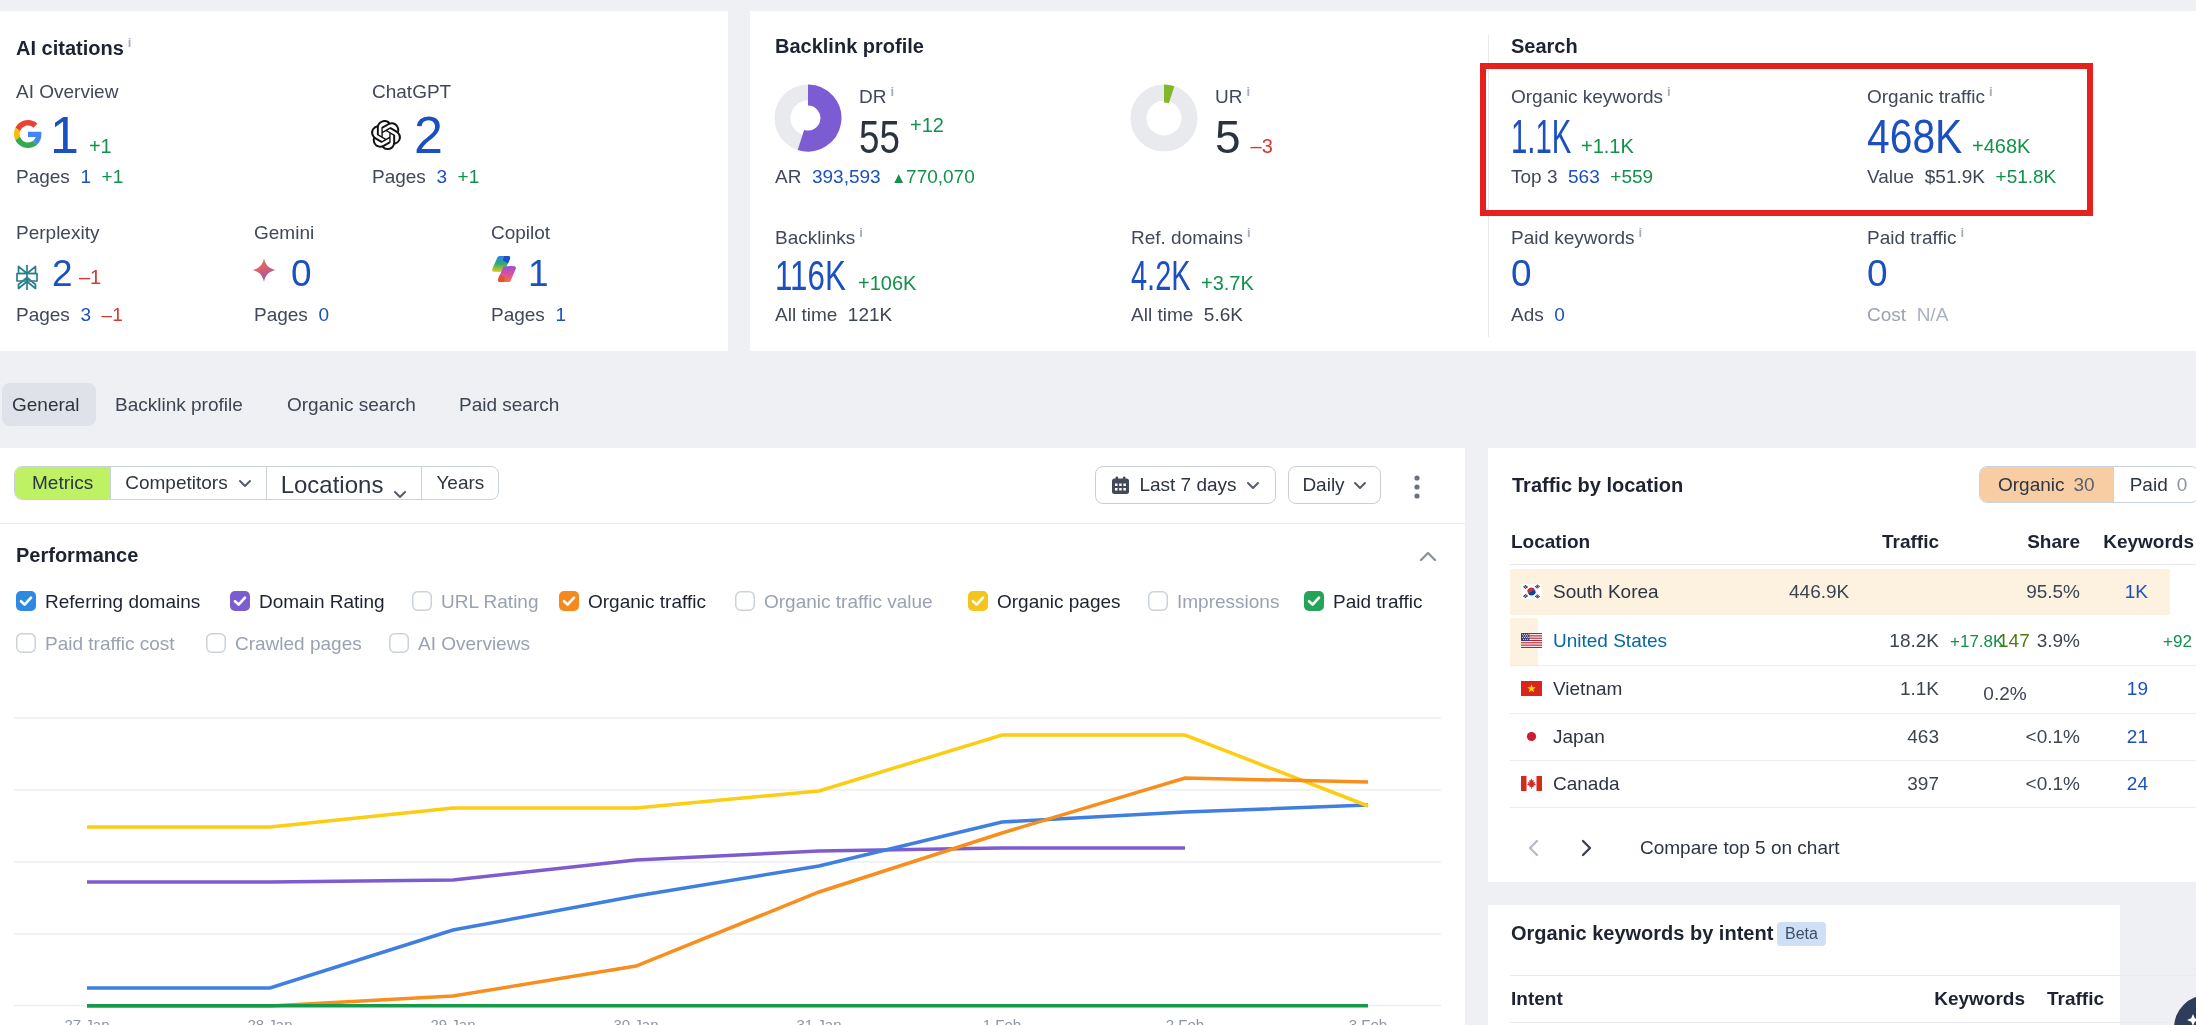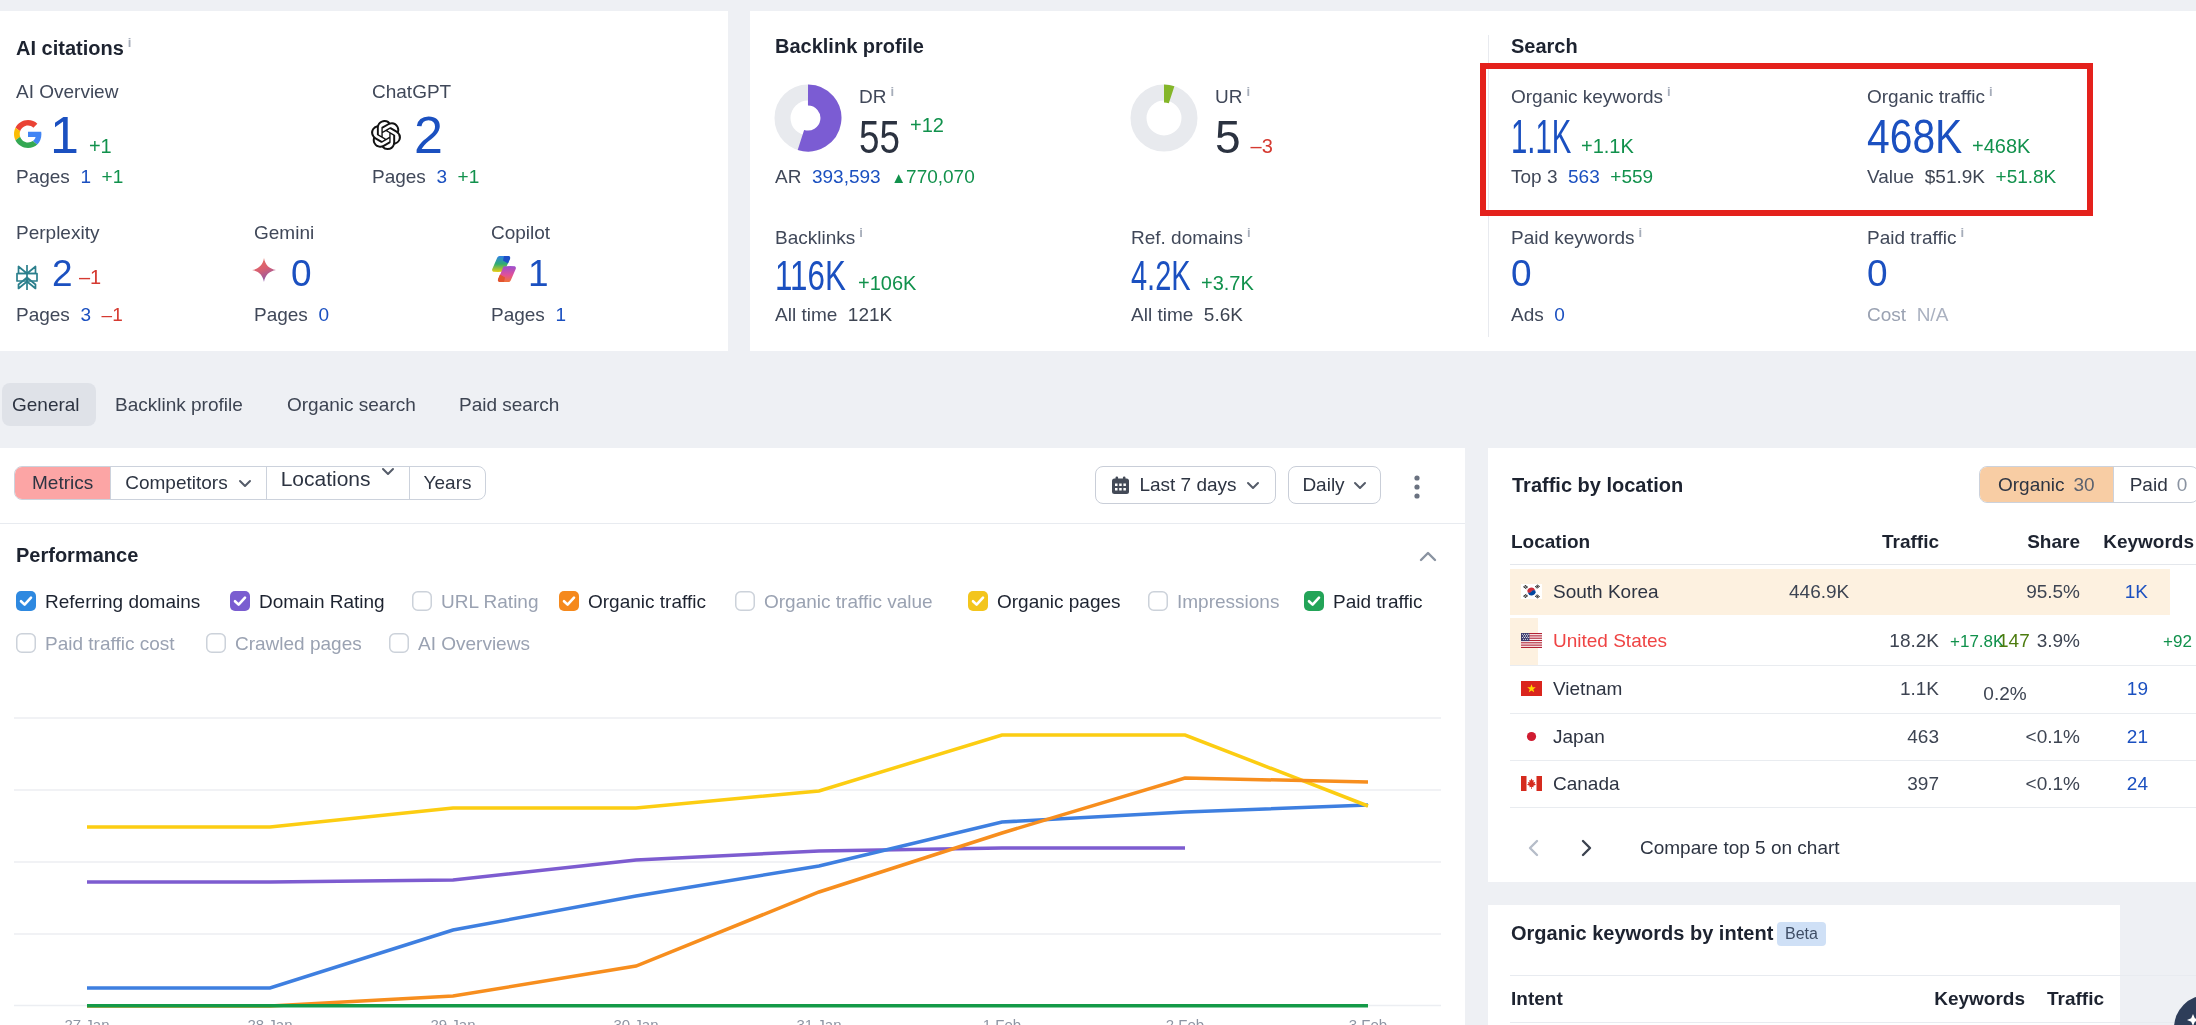--- a/index.html
+++ b/index.html
@@ -169,27 +169,27 @@
 
 <div class="abs" style="left:2px; top:383px; width:94px; height:43px; background:#dfe2e8; border-radius:8px;"></div>
 <div class="abs" style="left:12px; top:394px; font-size:19px; color:#2d3442;">General</div>
 <div class="abs" style="left:115px; top:394px; font-size:19px; color:#3d4452;">Backlink profile</div>
 <div class="abs" style="left:287px; top:394px; font-size:19px; color:#3d4452;">Organic search</div>
 <div class="abs" style="left:459px; top:394px; font-size:19px; color:#3d4452;">Paid search</div>
 
 <div class="card" style="left:0; top:448px; width:1465px; height:577px;">
 
   <div class="abs" style="left:14px; top:18px; height:34px; border:1px solid #ccd2dc; border-radius:8px; display:flex; overflow:hidden;">
-    <div style="background:#fca5a5; padding:0 17px; display:flex; align-items:center; font-size:19px; color:#2d3442;">Metrics</div>
+    <div style="background:#bef264; padding:0 17px; display:flex; align-items:center; font-size:19px; color:#2d3442;">Metrics</div>
     <div style="border-left:1px solid #ccd2dc; padding:0 14px; display:flex; align-items:center; gap:10px; font-size:19px; color:#2d3442;">Competitors <span style="display:inline-flex">
           <svg width="14" height="9" viewBox="0 0 14 9" fill="none" stroke="#555c69" stroke-width="2" stroke-linecap="round" stroke-linejoin="round">
             <path d="M2 2 L7 7 L12 2"></path>
           </svg>
         </span></div>
-    <div style="border-left:1px solid #ccd2dc; padding:0 14px; display:flex; align-items:flex-start; gap:10px; font-size:21px; color:#2d3442;">Locations <span style="display:inline-flex">
+    <div style="border-left:1px solid #ccd2dc; padding:0 14px; display:flex; align-items:flex-end; gap:10px; font-size:24px; color:#2d3442;">Locations <span style="display:inline-flex">
           <svg width="14" height="9" viewBox="0 0 14 9" fill="none" stroke="#555c69" stroke-width="2" stroke-linecap="round" stroke-linejoin="round">
             <path d="M2 2 L7 7 L12 2"></path>
           </svg>
         </span></div>
     <div style="border-left:1px solid #ccd2dc; padding:0 14px; display:flex; align-items:center; font-size:19px; color:#2d3442;">Years</div>
   </div>
 
   <div class="abs" style="left:1095px; top:18px; width:181px; height:38px; border:1px solid #c9ced8; border-radius:8px; display:flex; align-items:center; justify-content:center; gap:9px; font-size:19px; color:#2d3442;"><span style="display:inline-flex">
         <svg width="19" height="19" viewBox="0 0 19 19">
           <rect x="1" y="2.5" width="17" height="15.5" rx="2.5" fill="#434a57"></rect>
@@ -356,21 +356,21 @@
           <circle cx="6.6" cy="2.9" r="0.55"></circle>
           <circle cx="1.4" cy="4.5" r="0.55"></circle>
           <circle cx="3.5" cy="4.5" r="0.55"></circle>
           <circle cx="5.6" cy="4.5" r="0.55"></circle>
           <circle cx="7.3" cy="4.5" r="0.55"></circle>
           <circle cx="2.4" cy="6.2" r="0.55"></circle>
           <circle cx="4.5" cy="6.2" r="0.55"></circle>
           <circle cx="6.6" cy="6.2" r="0.55"></circle>
         </g>
 </svg></div>
-  <div class="abs" style="left:65px; top:182px; font-size:19px; color:#ef4444;">United States</div>
+  <div class="abs" style="left:65px; top:182px; font-size:19px; color:#0369a1;">United States</div>
   <div class="abs" style="left:301px; top:182px; width:150px; font-size:19px; color:#3d4452; text-align:right;">18.2K</div>
   <div class="abs" style="left:462px; top:184px; font-size:17px; color:#11914c;">+17.8K</div>
   <div class="abs" style="left:442px; top:182px; width:150px; font-size:19px; color:#3d4452; text-align:right;">3.9%</div>
   <div class="abs" style="left:510px; top:182px; width:150px; font-size:19px; color:#4d7c0f; text-align:left;">147</div>
   <div class="abs" style="left:675px; top:184px; font-size:17px; color:#11914c;">+92</div>
   <div class="abs" style="left:33px; top:233px;"><svg width="21" height="15" viewBox="0 0 21 15">
         <rect width="21" height="15" fill="#da251d"></rect>
 <path d="M10.5 3.2 L11.6 6.2 L14.8 6.3 L12.3 8.2 L13.2 11.3 L10.5 9.5 L7.8 11.3 L8.7 8.2 L6.2 6.3 L9.4 6.2 Z" fill="#ffd600"></path>
       </svg></div>
   <div class="abs" style="left:65px; top:230px; font-size:19px; color:#2e3442;">Vietnam</div>

